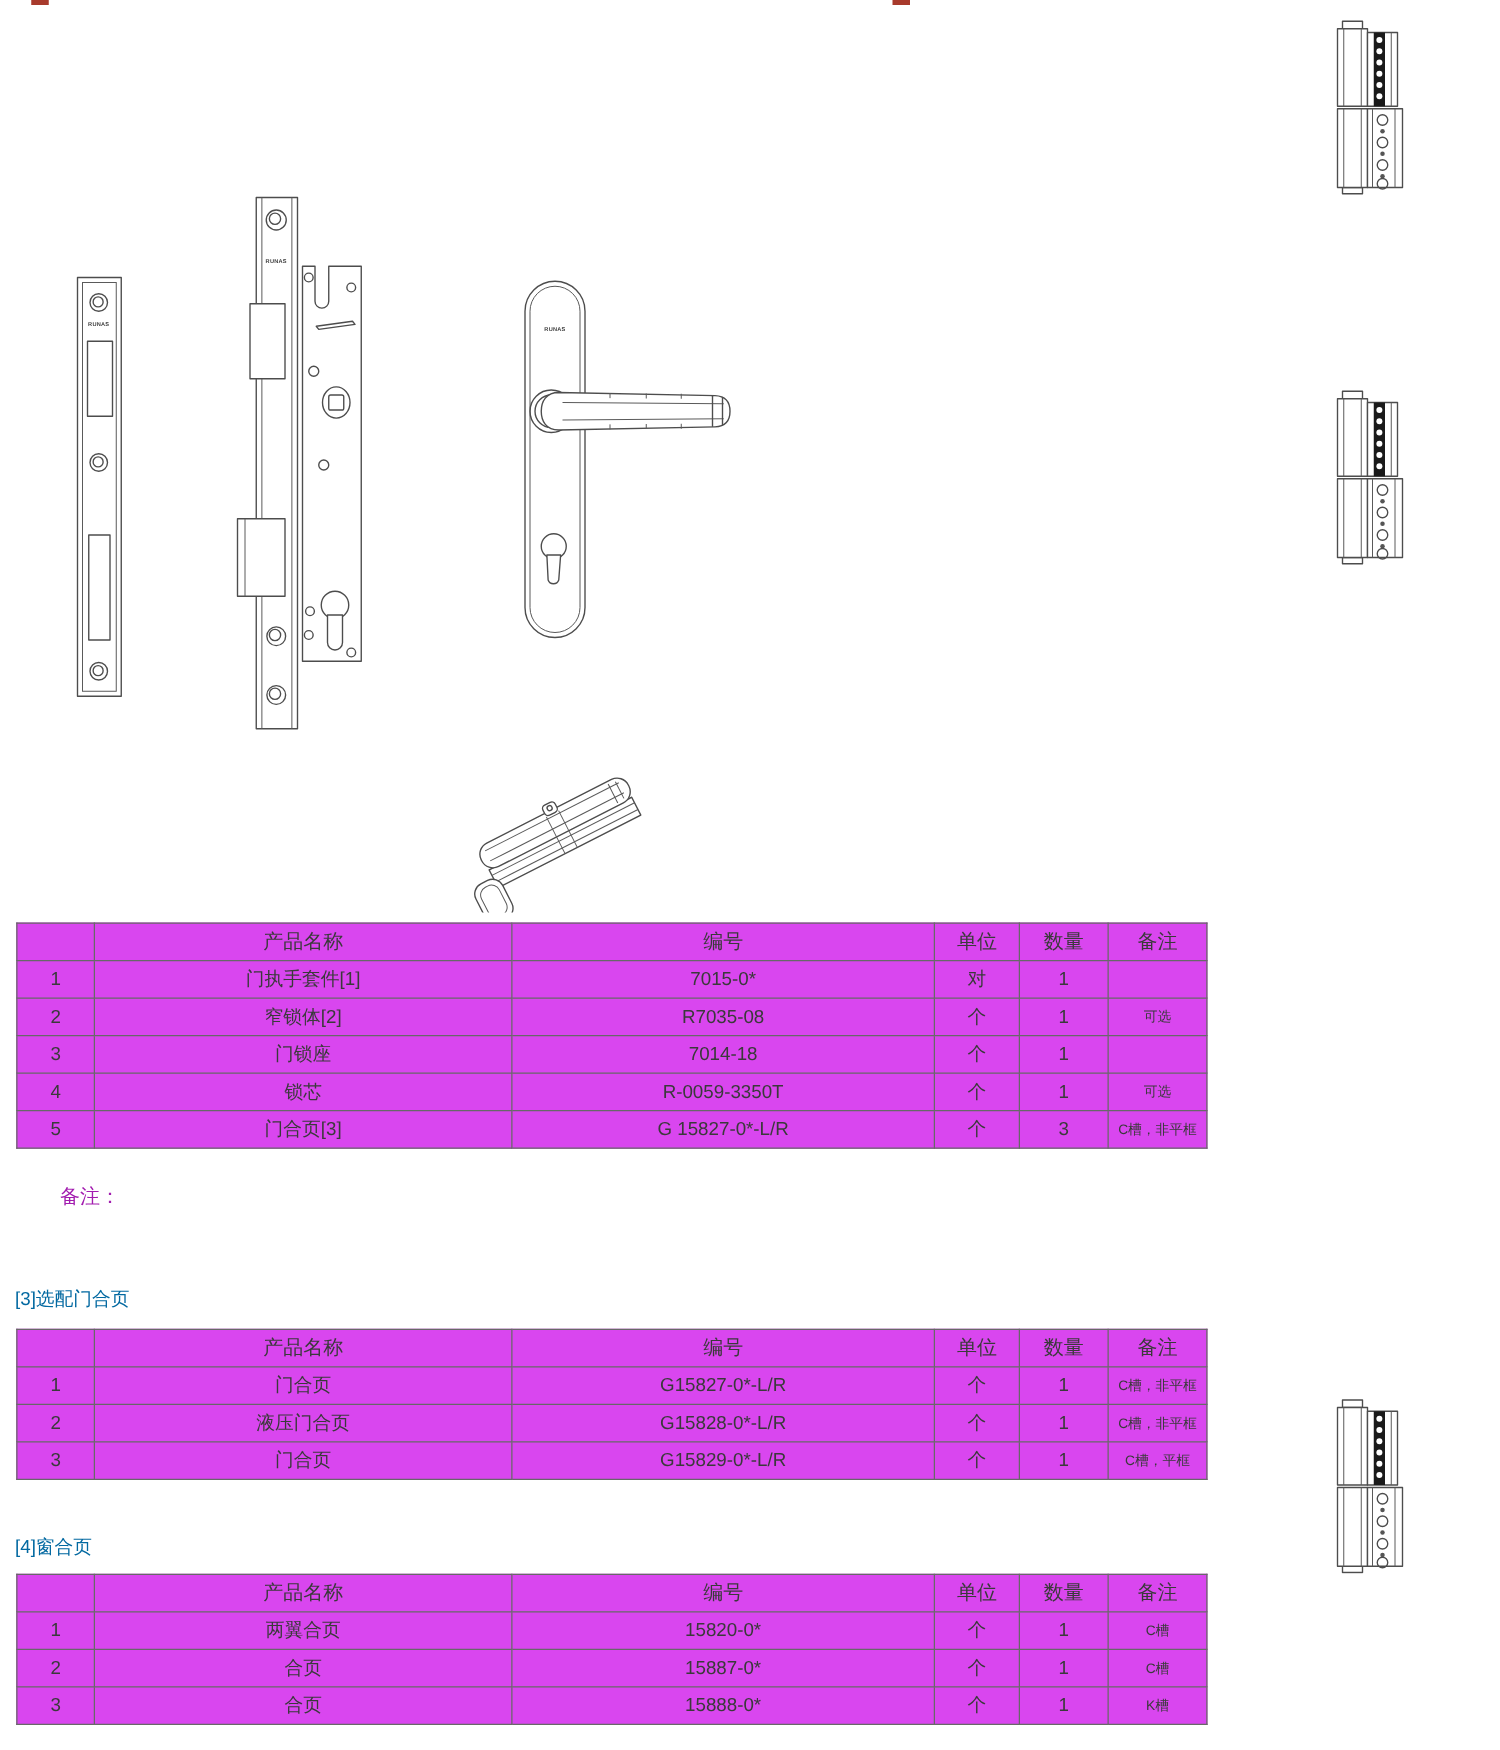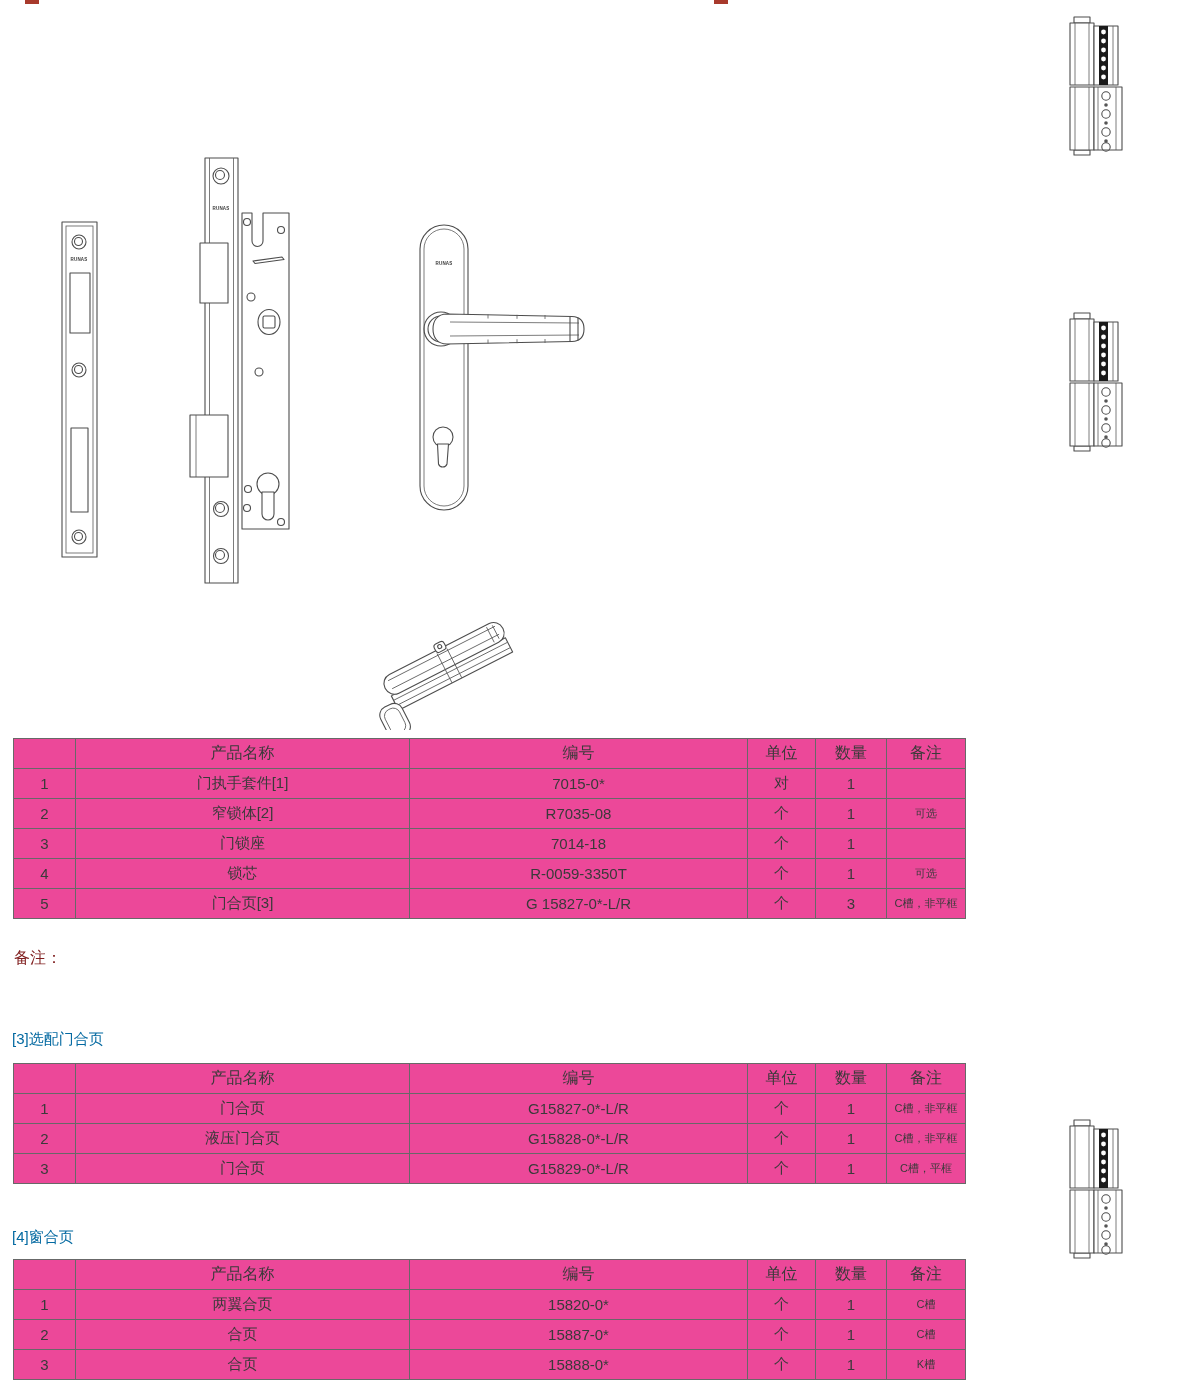--- a/index.html
+++ b/index.html
@@ -9,33 +9,33 @@
     overflow:hidden;
   }
   .abs{position:absolute;}
   svg{display:block;}
   svg .ln{fill:none;stroke:#4d4d4d;stroke-width:1.1;stroke-linejoin:round;stroke-linecap:round;}
   svg .fw{fill:#ffffff;stroke:#4d4d4d;stroke-width:1.1;stroke-linejoin:round;}
   svg .thin{fill:none;stroke:#5a5a5a;stroke-width:0.8;}
   svg .brand{font-family:"Liberation Sans",sans-serif;font-size:4.5px;font-weight:bold;fill:#3a3a3a;letter-spacing:.2px;text-anchor:middle;}
   .cropmark{position:absolute;top:0;height:4px;width:14px;background:#a83a2c;}
 
-  table{border-collapse:collapse;table-layout:fixed;background:#ec4899;}
+  table{border-collapse:collapse;table-layout:fixed;background:#d946ef;}
   th,td{
     border:1px solid #686868;height:29px;padding:0;margin:0;
     text-align:center;vertical-align:middle;font-weight:normal;
     font-size:15px;color:#3a3a3a;white-space:nowrap;overflow:hidden;
   }
   th{font-size:16px;}
   td.c5,th.c5{font-size:16px;}
   td.remark{font-size:11px;letter-spacing:0;}
   col.c0{width:62px}col.c1{width:334px}col.c2{width:338px}
   col.c3{width:68px}col.c4{width:71px}col.c5{width:79px}
 
-  .notes{font-size:16px;line-height:31px;display:flex;color:#7f1d1d;}
+  .notes{font-size:16px;line-height:31px;display:flex;color:#a21caf;margin-left:34px;}
   .notes .lbl{white-space:pre;}
   .sec-heading{font-size:15px;color:#0369a1;}
 </style>
 </head>
 <body>
 
 <div class="cropmark" style="left:25px;"></div>
 <div class="cropmark" style="left:714px;"></div>
 
 <svg width="0" height="0" style="position:absolute" aria-hidden="true">

